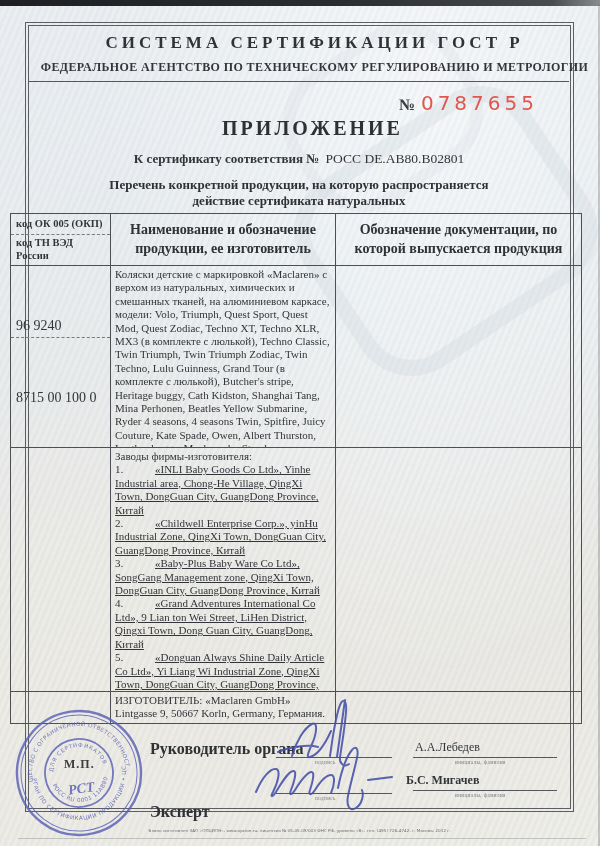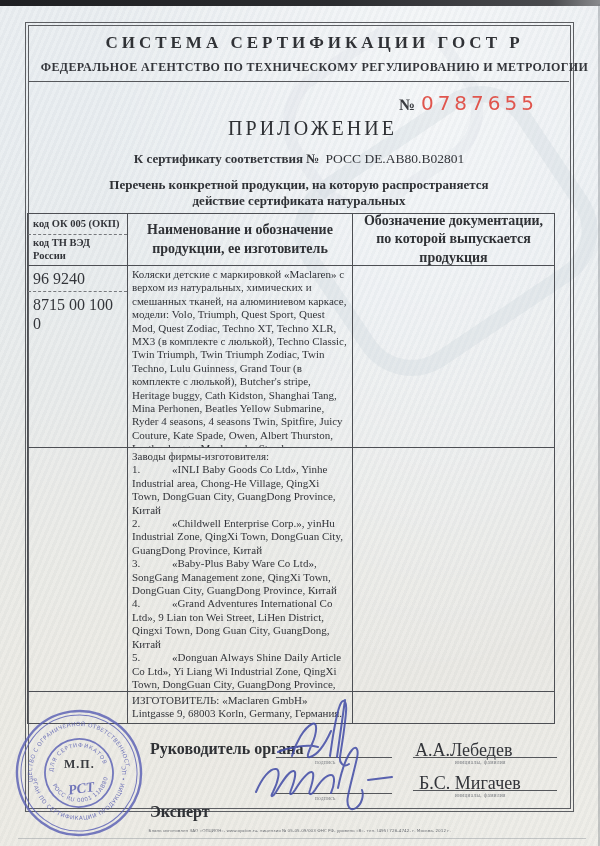--- a/index.html
+++ b/index.html
@@ -27,51 +27,51 @@
       font-weight:bold;font-size:17px;letter-spacing:4px;color:#303236;}
   .agency{position:absolute;left:27px;top:60px;width:575px;text-align:center;
       font-weight:bold;font-size:12px;letter-spacing:.4px;color:#33353a;}
   .header-rule{position:absolute;left:29px;top:81px;width:540px;height:0;border-top:1px solid #55575b;}
 
   .doc-number{position:absolute;top:91px;right:62px;}
   .no-sign{font-size:16px;font-weight:bold;color:#3b3d42;margin-right:6px;}
   .no-digits{font-family:"DejaVu Sans",sans-serif;font-size:20px;color:#e0554d;letter-spacing:4px;margin-top:37px;}
 
   .title{position:absolute;left:27px;top:117px;width:571px;text-align:center;
-      font-weight:normal;font-size:20px;letter-spacing:3px;color:#2e3034;}
+      font-weight:bold;font-size:20px;letter-spacing:3px;color:#2e3034;}
   .cert-line{position:absolute;left:27px;top:151px;width:544px;text-align:center;
       font-size:13px;color:#33353a;}
   .cert-line .lbl{font-weight:bold;}
   .cert-line .cert-no{margin-left:6px;font-size:13.5px;}
   .desc{position:absolute;left:27px;top:177px;width:544px;text-align:center;
       font-weight:bold;font-size:13px;line-height:16px;color:#2f3135;}
 
-  .table{position:absolute;left:27px;top:213px;width:528px;box-sizing:border-box;
+  .table{position:absolute;left:10px;top:213px;width:572px;box-sizing:border-box;
       display:grid;grid-template-columns:100px 225px 1fr;grid-template-rows:52px 182px 244px 31px;
       border:1px solid #4d4f54;}
   .cell{box-sizing:border-box;border-right:1px solid #4d4f54;border-bottom:1px solid #4d4f54;
       padding:2px 4px;font-size:11px;line-height:1.22;color:#33353a;overflow:hidden;}
   .cell.cl{border-right:none;text-align:center;}
   .cell.rl{border-bottom:none;}
   .hcell{display:flex;align-items:center;justify-content:center;text-align:center;
       font-weight:bold;font-size:14px;line-height:1.3;color:#2f3135;}
   .split{padding:0;display:flex;flex-direction:column;}
   .split .half{flex:1;display:flex;align-items:center;padding:2px 5px;}
   .split .half.top{border-bottom:1px dashed #77797d;}
   .split.hdr .half{justify-content:flex-start;font-weight:bold;font-size:10.5px;}
-  .codes .half{font-size:16px;align-items:flex-start;padding-top:3px;}
+  .codes .half{font-size:14px;align-items:flex-start;padding-top:3px;margin-top:48px;}
   .fnum{display:inline-block;width:40px;}
-  .factory{margin:0;}
+  .factory{margin:0;text-decoration:underline;}
   .ftr-head{margin:0;}
 
   .sig-label{position:absolute;font-weight:bold;font-size:16px;color:#2f3135;}
   .sig-line{position:absolute;height:0;border-bottom:1px solid #55575b;}
   .sig-caption{position:absolute;font-size:6px;color:#7a7d82;letter-spacing:.5px;
       transform:scale(.85);transform-origin:left top;}
-  .sig-name{position:absolute;font-size:18px;color:#33353a;}
+  .sig-name{position:absolute;font-size:12px;color:#33353a;}
 
   .mp{position:absolute;left:64px;top:757px;font-size:12px;font-weight:bold;
       letter-spacing:1px;color:#3a3c40;}
 
   .stamp{position:absolute;left:6px;top:700px;opacity:.82;}
   .ink{position:absolute;left:230px;top:670px;}
 
   .imprint{position:absolute;left:0;top:821px;width:600px;text-align:center;}
   .imprint span{display:inline-block;font-family:"DejaVu Sans",sans-serif;font-size:8px;
       color:#6d7075;white-space:nowrap;transform:scale(.52);transform-origin:center top;}
@@ -130,35 +130,35 @@
       <div class="factory"><span class="fnum">1.</span><span>«INLI Baby Goods Co Ltd», Yinhe Industrial area, Chong-He Village, QingXi Town, DongGuan City, GuangDong Province, Китай</span></div>
       <div class="factory"><span class="fnum">2.</span><span>«Childwell Enterprise Corp.», yinHu Industrial Zone, QingXi Town, DongGuan City, GuangDong Province, Китай</span></div>
       <div class="factory"><span class="fnum">3.</span><span>«Baby-Plus Baby Ware Co Ltd», SongGang Management zone, QingXi Town, DongGuan City, GuangDong Province,  Китай</span></div>
       <div class="factory"><span class="fnum">4.</span><span>«Grand Adventures International Co Ltd», 9 Lian ton Wei Street, LiHen District, Qingxi Town, Dong Guan City, GuangDong, Китай</span></div>
       <div class="factory"><span class="fnum">5.</span><span>«Donguan Always Shine Daily Article Co Ltd», Yi Liang Wi Industrial Zone, QingXi Town, DongGuan City, GuangDong  Province, Китай</span></div>
 
     </div>
     <div class="cell cl"></div>
 
     <div class="cell rl"></div>
-    <div class="cell rl">ИЗГОТОВИТЕЛЬ: «Maclaren GmbH» Lintgasse 9, 68003 Korln, Germany, Германия.</div>
+    <div class="cell rl">ИЗГОТОВИТЕЛЬ: «Maclaren GmbH» Lintgasse 9, 50667 Korln, Germany, Германия.</div>
     <div class="cell cl rl"></div>
   </div>
 
   <div class="sig-label" style="left:150px;top:740px;">Руководитель органа</div>
   <div class="sig-line" style="left:276px;top:757px;width:116px;"></div>
   <div class="sig-caption" style="left:315px;top:760px;">подпись</div>
   <div class="sig-name" style="left:415px;top:740px;">А.А.Лебедев</div>
   <div class="sig-line" style="left:413px;top:757px;width:144px;"></div>
   <div class="sig-caption" style="left:455px;top:760px;">инициалы, фамилия</div>
 
   <div class="sig-label" style="left:150px;top:775px;margin-top:28px;">Эксперт</div>
   <div class="sig-line" style="left:276px;top:793px;width:116px;"></div>
   <div class="sig-caption" style="left:315px;top:796px;">подпись</div>
-  <div class="sig-name" style="left:419px;top:773px;">Б.С. Мигачев</div>
+  <div class="sig-name" style="left:406px;top:773px;font-weight:bold;">Б.С. Мигачев</div>
   <div class="sig-line" style="left:413px;top:790px;width:144px;"></div>
   <div class="sig-caption" style="left:455px;top:793px;">инициалы, фамилия</div>
 
   <div class="mp">М.П.</div>
 
   <svg class="stamp" width="146" height="146" viewBox="0 0 146 146">
     <defs>
       <path id="arcOT" d="M 26 73 A 47 47 0 0 1 120 73" fill="none"></path>
       <path id="arcOB" d="M 26 73 A 47 47 0 0 0 120 73" fill="none"></path>
       <path id="arcIT" d="M 47 73 A 26 26 0 0 1 99 73" fill="none"></path>

